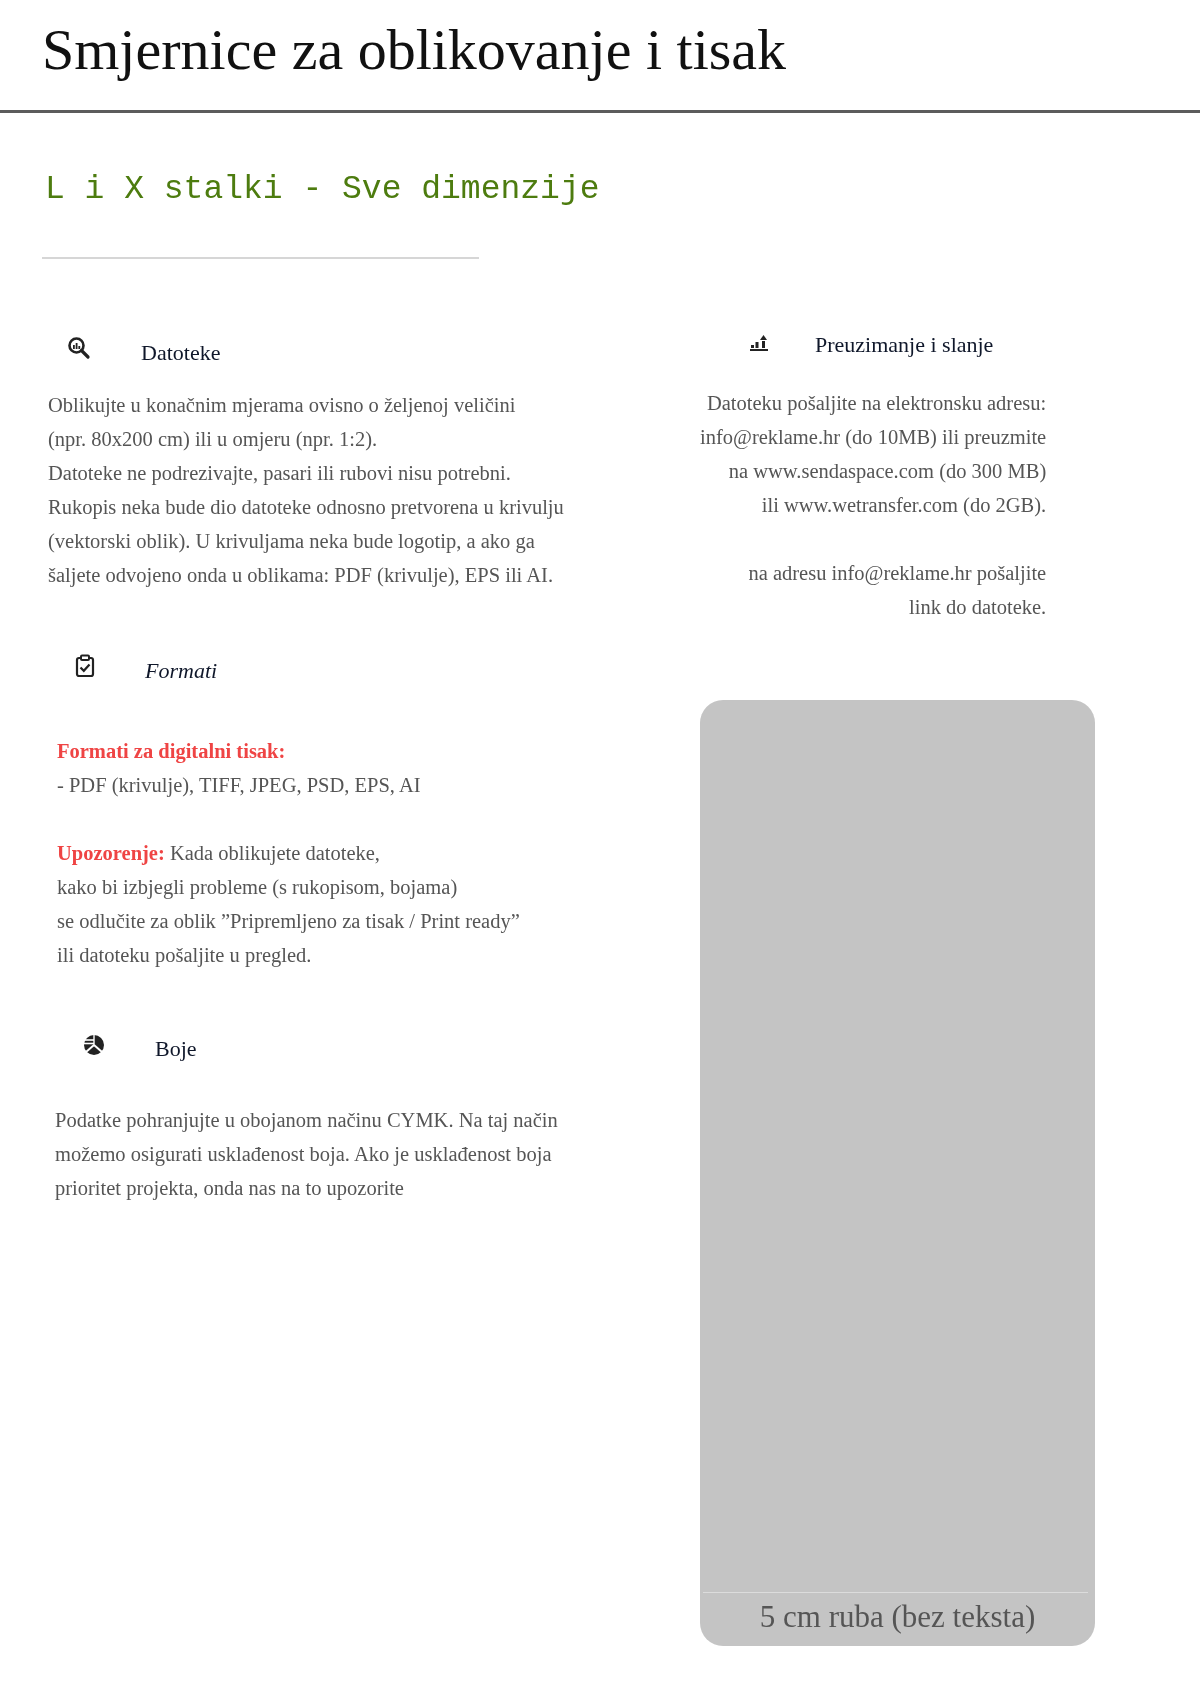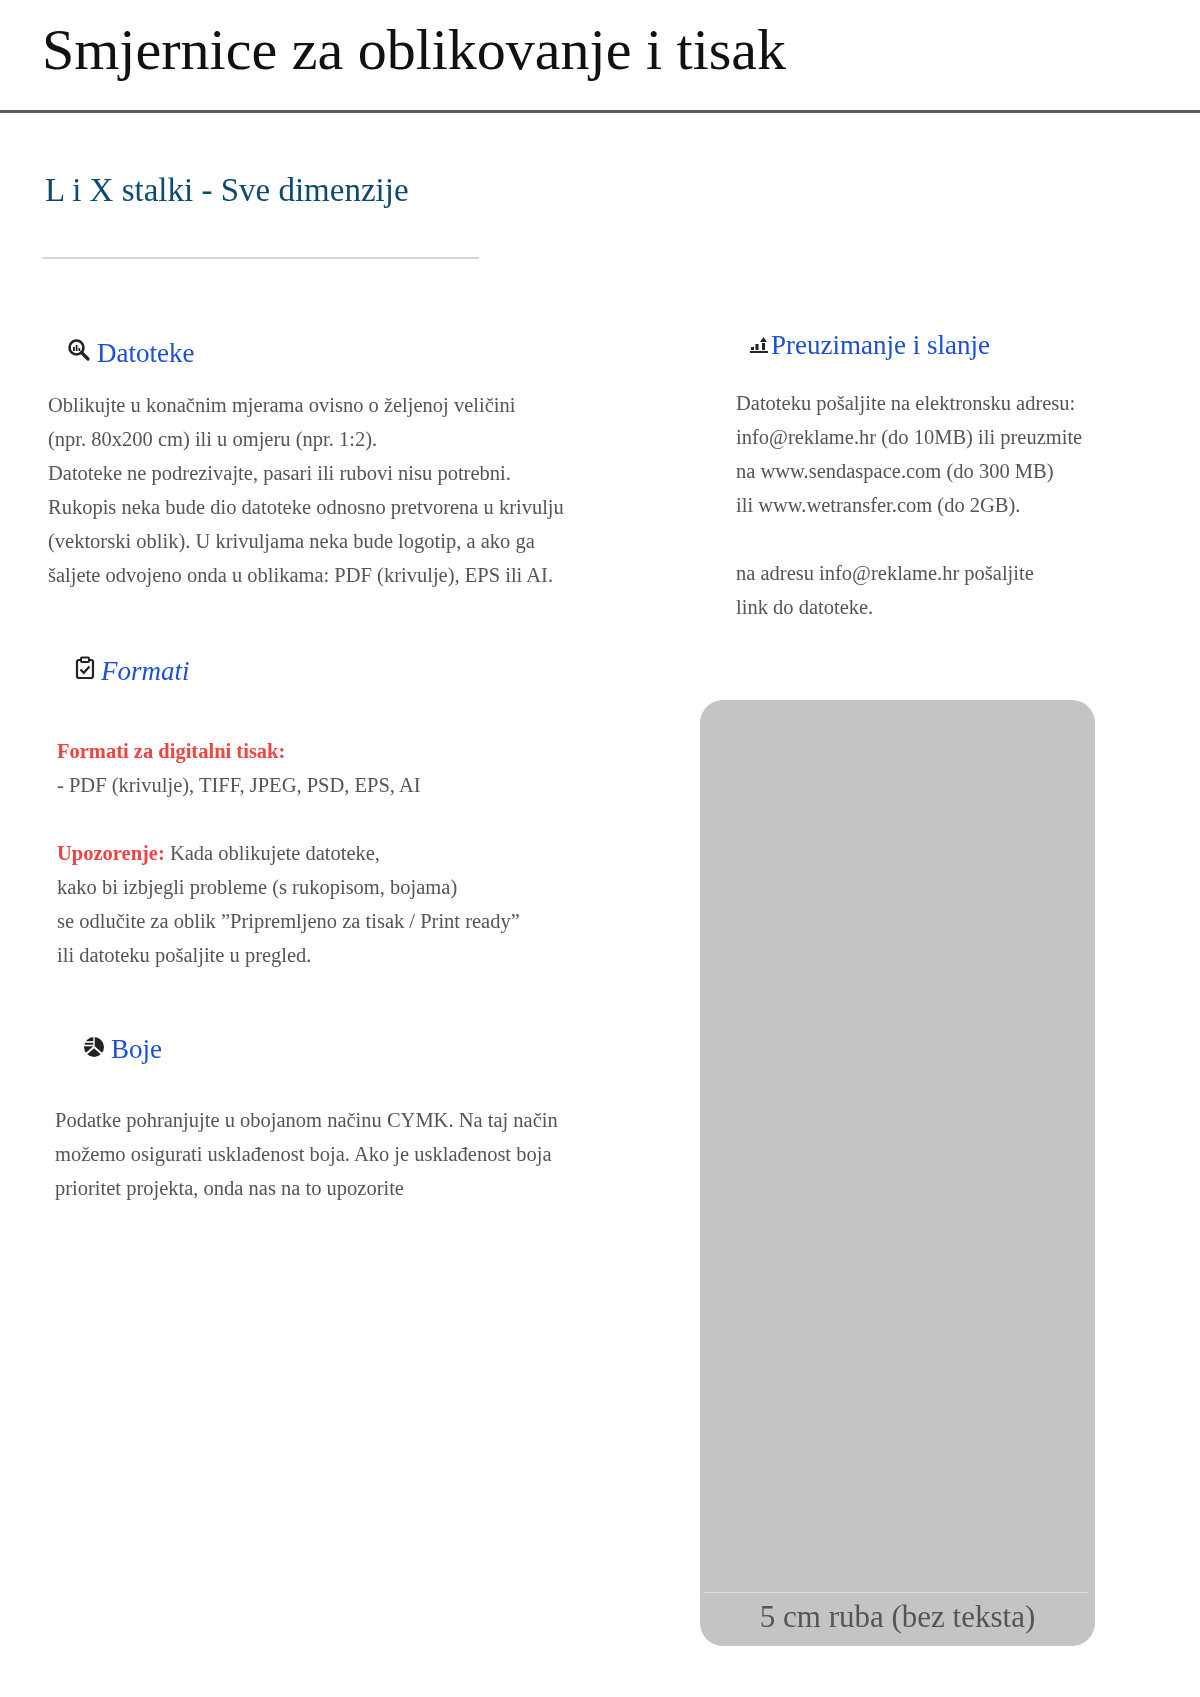--- a/index.html
+++ b/index.html
@@ -2,25 +2,25 @@
 <html><head>
 <meta charset="utf-8">
 <style>
   html, body { margin:0; padding:0; background:#ffffff; }
   body { width:1200px; height:1697px; position:relative; overflow:hidden;
          font-family:"DejaVu Serif","Liberation Serif",serif; color:#555; }
   .abs { position:absolute; }
   .title { left:42px; top:14px; font-family:"Liberation Serif","DejaVu Serif",serif;
            font-size:58px; color:#111; letter-spacing:0px; line-height:72px; white-space:nowrap; }
   .header-rule { left:0; top:110px; width:1200px; height:3px; background:#5c5c5c; }
-  .subtitle { left:45px; top:170px; font-family:Liberation Serif, serif;
-              font-size:33px; color:#0c4a6e; line-height:40px; white-space:nowrap; }
+  .subtitle { left:45px; top:170px; font-family:Liberation Mono, monospace;
+              font-size:33px; color:#4d7c0f; line-height:40px; white-space:nowrap; }
   .sub-rule { left:42px; top:257px; width:437px; height:2px; background:#d6d6d6; }
-  .sec-title { font-family:"Liberation Serif","DejaVu Serif",serif; font-size:27px; color:#1d4ed8;
-               line-height:34px; white-space:nowrap; display:flex; align-items:center; }
+  .sec-title { font-family:"Liberation Serif","DejaVu Serif",serif; font-size:22px; color:#0f172a;
+               line-height:34px; white-space:nowrap; display:flex; align-items:center;gap:44px; }
   .sec-title .ico { display:inline-block; margin-right:6px; }
   .para { font-family:"Liberation Serif","DejaVu Serif",serif; font-size:20.5px; color:#555;
           line-height:34px; white-space:nowrap; }
   .para p { margin:0; }
   .para .blank { height:34px; }
   .para b { color:#ef4444; font-weight:bold;font-family:Liberation Serif, serif; }
   .gray-box { left:700px; top:700px; width:395px; height:946px; background:#c4c4c4;border-radius:23px; }
   .gray-box .inner-rule { position:absolute; left:3px; right:7px; top:892px; height:1px; background:#dcdcdc; }
   .gray-box .caption { position:absolute; left:0; right:0; top:895px; text-align:center;
                        font-family:"Liberation Serif","DejaVu Serif",serif; font-size:31px; color:#555; line-height:44px; }
@@ -98,21 +98,21 @@
     <svg width="18" height="18" viewBox="0 0 18 18">
       <rect x="0" y="15" width="18" height="2" fill="#222"></rect>
       <rect x="1" y="11" width="3" height="3" fill="#222"></rect>
       <rect x="5.5" y="8" width="3" height="6" fill="#222"></rect>
       <rect x="12" y="7" width="3" height="7" fill="#222"></rect>
       <polygon points="13.5,1 10,6 17,6" fill="#222"></polygon>
     </svg>
   </span>
   <span>Preuzimanje i slanje</span>
 </div>
-<div class="abs para" style="left:736px; top:386px;">
+<div class="abs para" style="left:700px; top:386px;text-align:right;">
   <p>Datoteku pošaljite na elektronsku adresu:</p>
   <p>info@reklame.hr (do 10MB) ili preuzmite</p>
   <p>na www.sendaspace.com (do 300 MB)</p>
   <p>ili www.wetransfer.com (do 2GB).</p>
   <div class="blank"></div>
   <p>na adresu info@reklame.hr pošaljite</p>
   <p>link do datoteke.</p>
 </div>
 
 <div class="abs gray-box">

